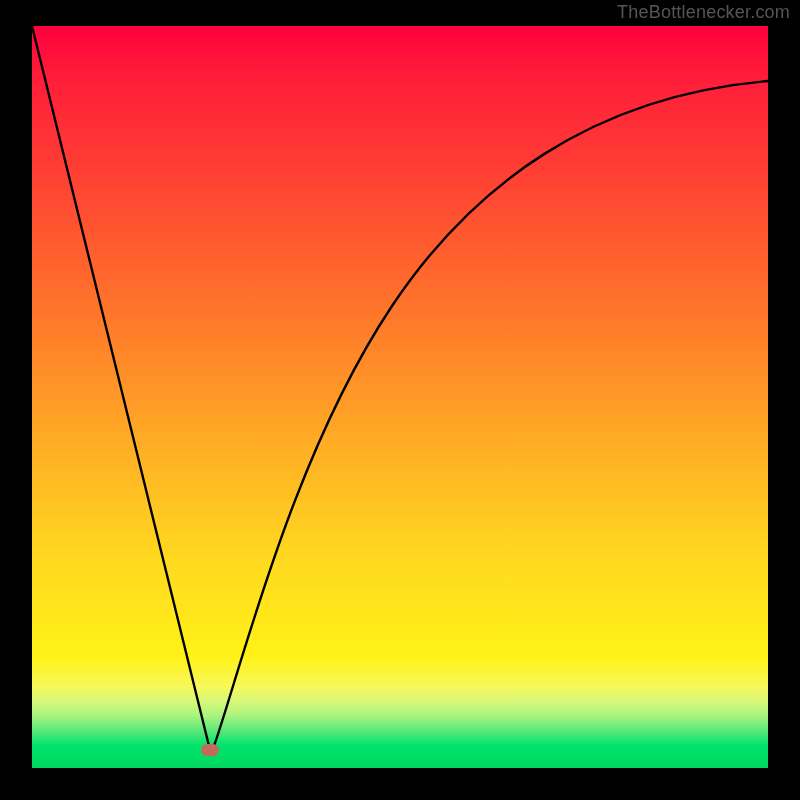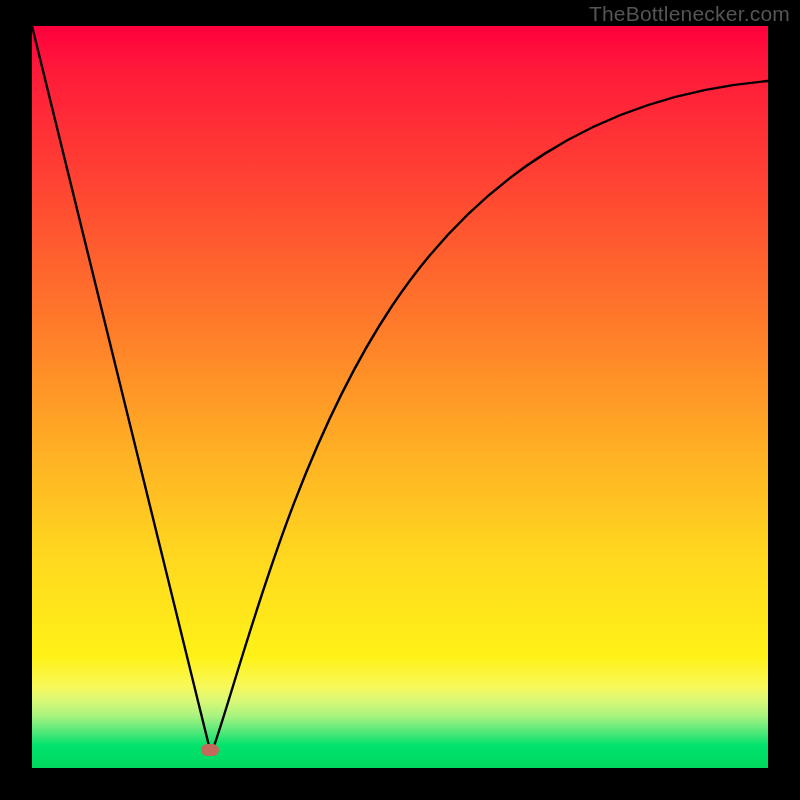--- a/index.html
+++ b/index.html
@@ -14,21 +14,21 @@
     position: relative;
     width: 800px;
     height: 800px;
     background: #000;
   }
   .watermark {
     position: absolute;
     top: 2px;
     right: 10px;
     color: #555;
-    font-size: 21px;
+    font-size: 18px;
     font-weight: 500;
     letter-spacing: 0.2px;
     z-index: 10;
   }
   .plot {
     position: absolute;
     left: 32px;
     top: 26px;
     width: 736px;
     height: 742px;

